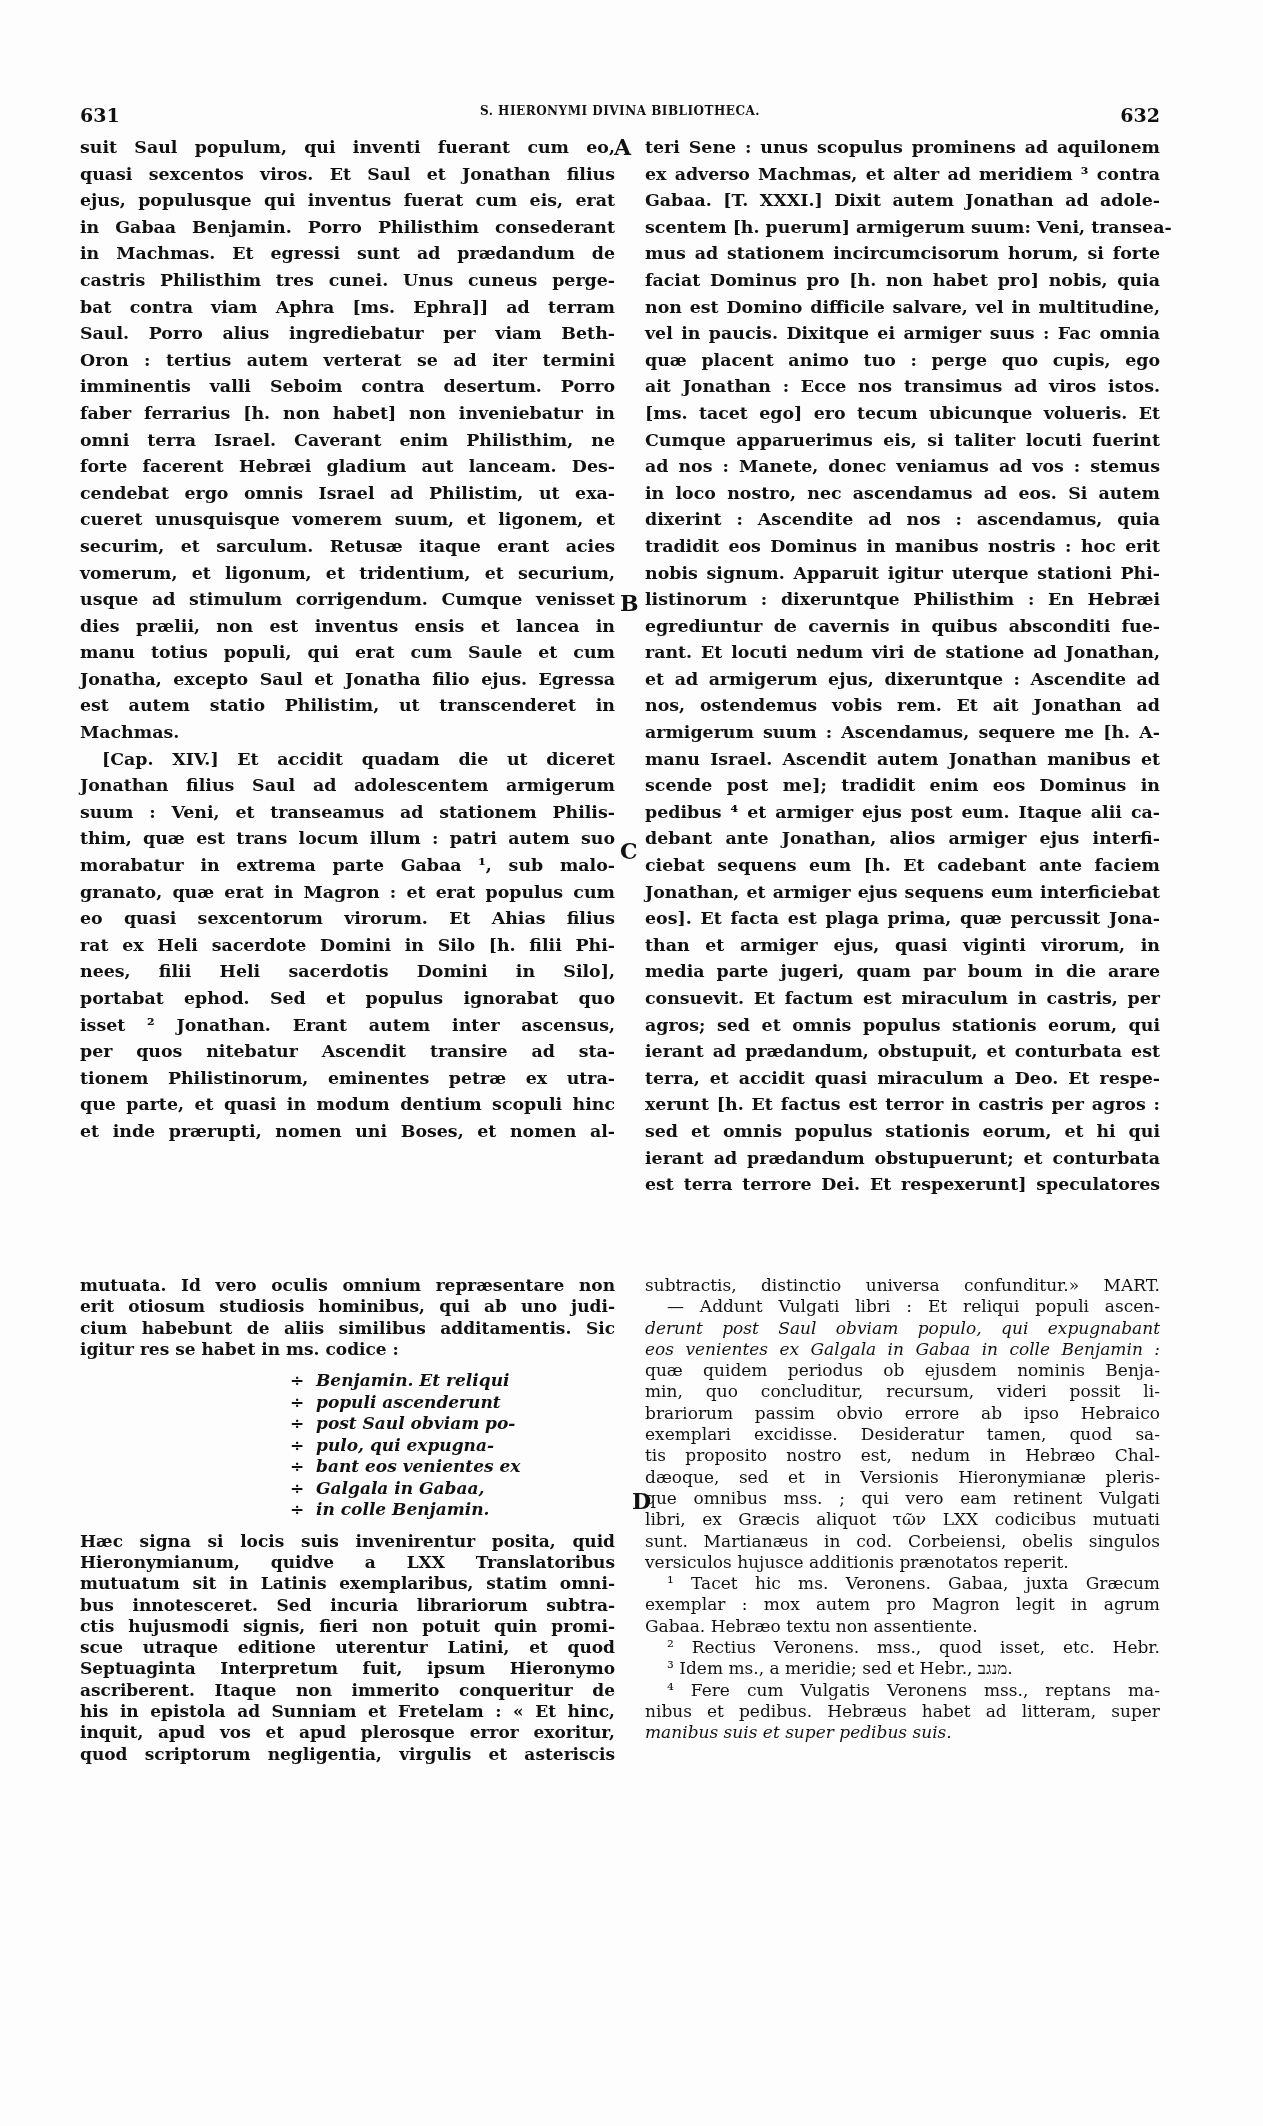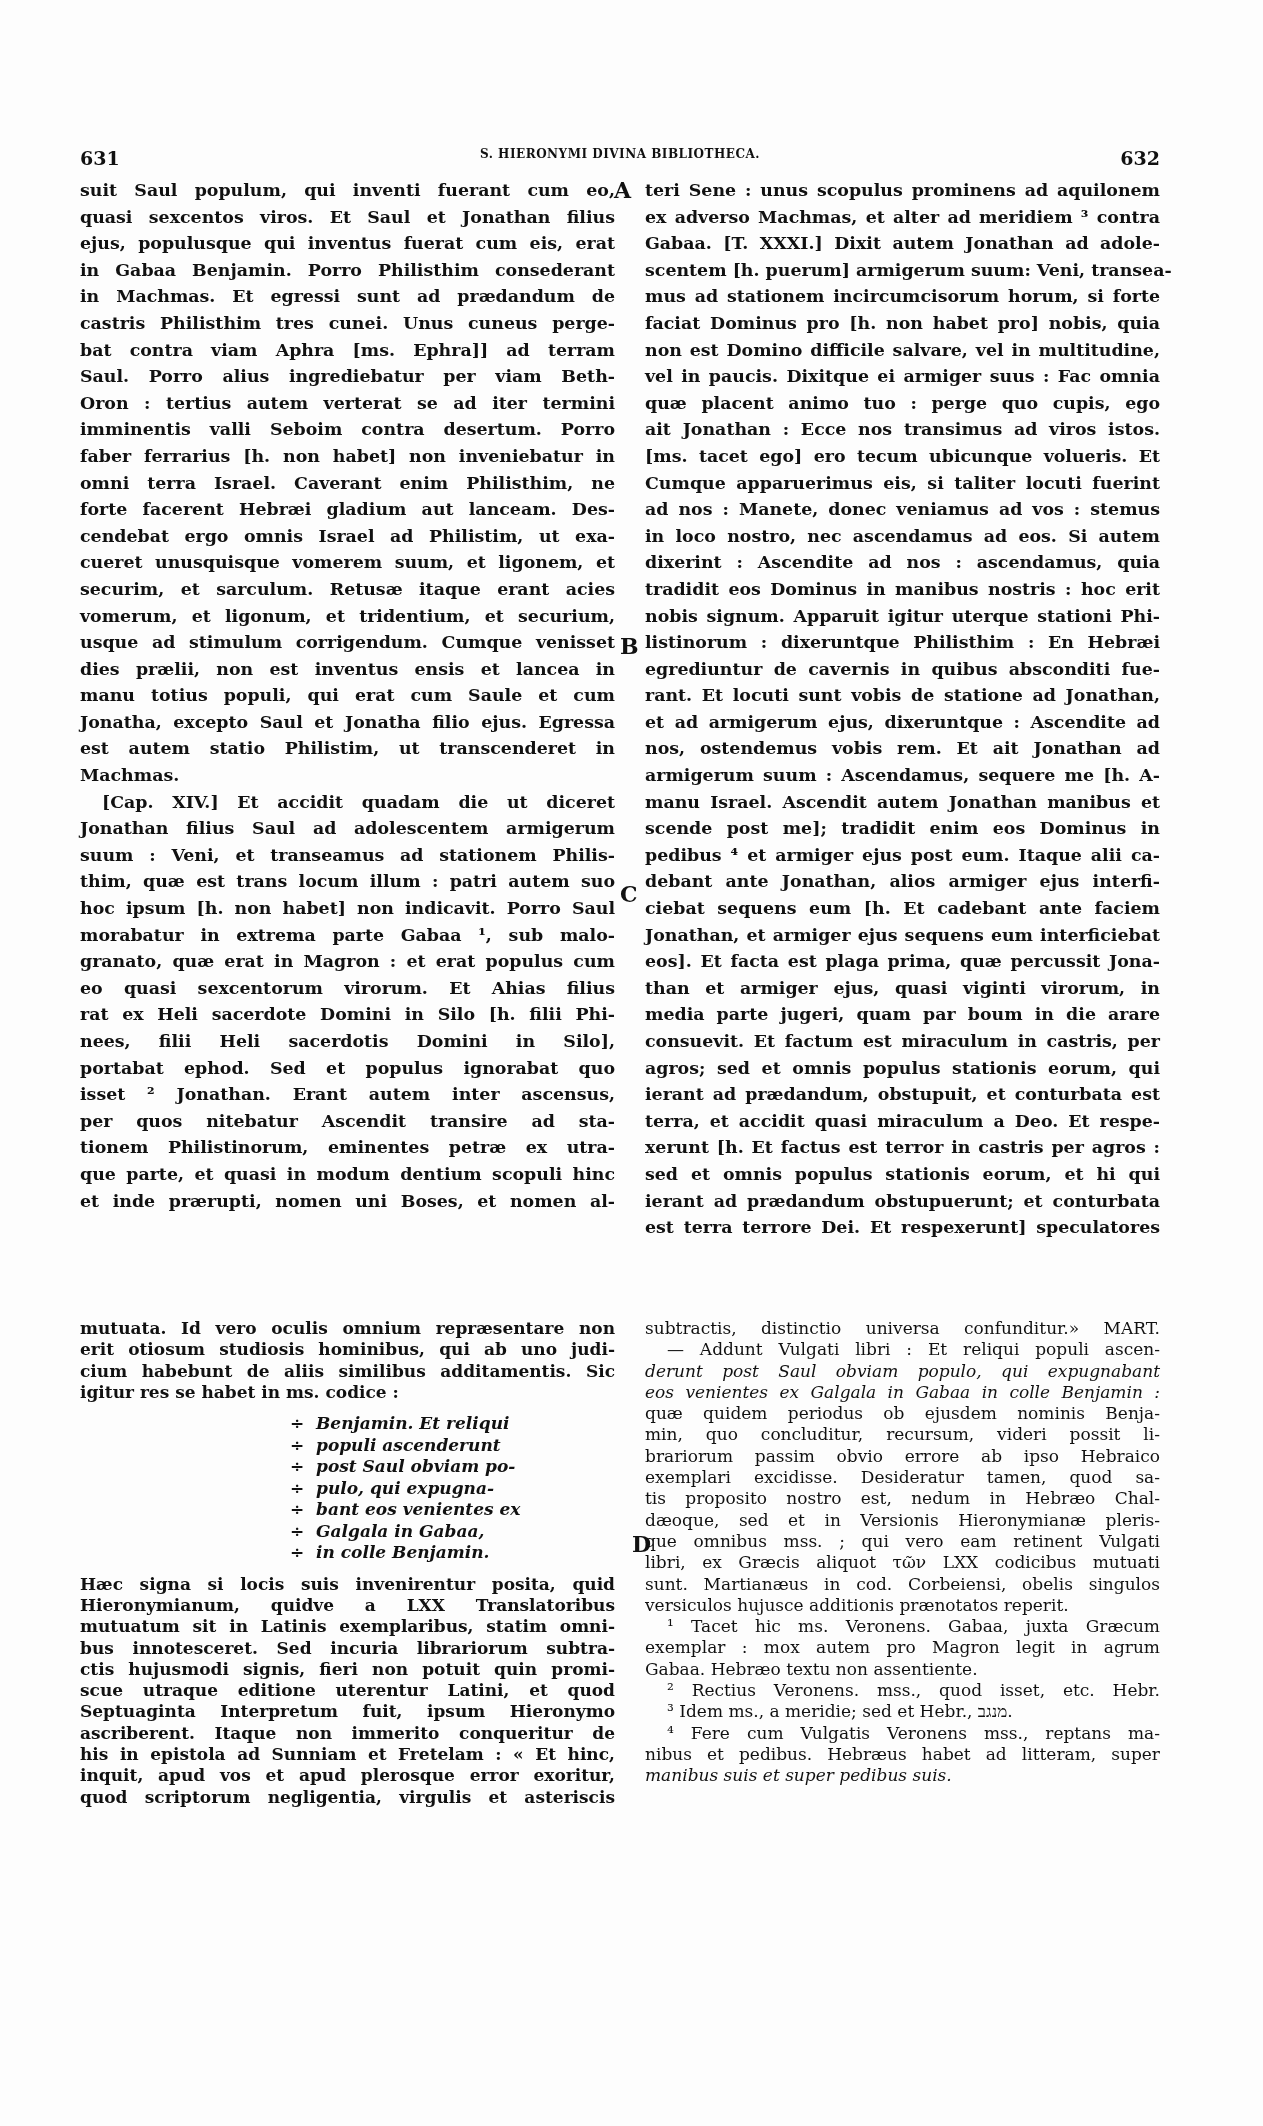--- a/index.html
+++ b/index.html
@@ -1,20 +1,20 @@
 <!DOCTYPE html>
 <html><head>
 <meta charset="utf-8">
 <style>
   html, body { margin:0; padding:0; }
   body {
     width:1263px; height:2126px; background:#fdfdfd; position:relative; overflow:hidden;
     font-family:"DejaVu Serif", "Liberation Serif", serif; color:#111;
   }
-  .page { position:absolute; left:0; top:0; width:1263px; height:1784px;margin-top:43px; }
+  .page { position:absolute; left:0; top:0; width:1263px; height:1784px; }
   .header { position:absolute; top:104px; left:80px; width:1080px; height:30px; font-weight:bold; font-size:19px; }
   .header .pl { position:absolute; left:0; top:0; }
   .header .pr { position:absolute; right:0; top:0; }
   .header .title { position:absolute; left:0; right:0; text-align:center; letter-spacing:0.5px; font-size:12px; }
   .col { position:absolute; font-size:17.4px; font-weight:bold; }
   .col.left { left:80px; width:535px; }
   .col.right { left:645px; width:515px; }
   .upper { top:134px; }
   .line { height:26.6px; line-height:26.6px; white-space:nowrap; text-align:justify; text-align-last:justify; overflow:visible; }
   .line.last { text-align-last:left; }
@@ -66,21 +66,20 @@
     <div class="line">usque ad stimulum corrigendum. Cumque venisset</div>
     <div class="line">dies prælii, non est inventus ensis et lancea in</div>
     <div class="line">manu totius populi, qui erat cum Saule et cum</div>
     <div class="line">Jonatha, excepto Saul et Jonatha filio ejus. Egressa</div>
     <div class="line">est autem statio Philistim, ut transcenderet in</div>
     <div class="line last">Machmas.</div>
     <div class="line indent">[Cap. XIV.] Et accidit quadam die ut diceret</div>
     <div class="line">Jonathan filius Saul ad adolescentem armigerum</div>
     <div class="line">suum : Veni, et transeamus ad stationem Philis-</div>
     <div class="line">thim, quæ est trans locum illum : patri autem suo</div>
-    <div class="line">hoc ipsum [h. non habet] non indicavit. Porro Saul</div>
     <div class="line">morabatur in extrema parte Gabaa ¹, sub malo-</div>
     <div class="line">granato, quæ erat in Magron : et erat populus cum</div>
     <div class="line">eo quasi sexcentorum virorum. Et Ahias filius</div>
     <div class="line">rat ex Heli sacerdote Domini in Silo [h. filii Phi-</div>
     <div class="line">nees, filii Heli sacerdotis Domini in Silo],</div>
     <div class="line">portabat ephod. Sed et populus ignorabat quo</div>
     <div class="line">isset ² Jonathan. Erant autem inter ascensus,</div>
     <div class="line">per quos nitebatur Ascendit transire ad sta-</div>
     <div class="line">tionem Philistinorum, eminentes petræ ex utra-</div>
     <div class="line">que parte, et quasi in modum dentium scopuli hinc</div>
@@ -100,21 +99,21 @@
     <div class="line">ait Jonathan : Ecce nos transimus ad viros istos.</div>
     <div class="line">[ms. tacet ego] ero tecum ubicunque volueris. Et</div>
     <div class="line">Cumque apparuerimus eis, si taliter locuti fuerint</div>
     <div class="line">ad nos : Manete, donec veniamus ad vos : stemus</div>
     <div class="line">in loco nostro, nec ascendamus ad eos. Si autem</div>
     <div class="line">dixerint : Ascendite ad nos : ascendamus, quia</div>
     <div class="line">tradidit eos Dominus in manibus nostris : hoc erit</div>
     <div class="line">nobis signum. Apparuit igitur uterque stationi Phi-</div>
     <div class="line">listinorum : dixeruntque Philisthim : En Hebræi</div>
     <div class="line">egrediuntur de cavernis in quibus absconditi fue-</div>
-    <div class="line">rant. Et locuti sunt vobis de statione ad Jonathan,</div>
+    <div class="line">rant. Et locuti nedum viri de statione ad Jonathan,</div>
     <div class="line">et ad armigerum ejus, dixeruntque : Ascendite ad</div>
     <div class="line">nos, ostendemus vobis rem. Et ait Jonathan ad</div>
     <div class="line">armigerum suum : Ascendamus, sequere me [h. A-</div>
     <div class="line">manu Israel. Ascendit autem Jonathan manibus et</div>
     <div class="line">scende post me]; tradidit enim eos Dominus in</div>
     <div class="line">pedibus ⁴ et armiger ejus post eum. Itaque alii ca-</div>
     <div class="line">debant ante Jonathan, alios armiger ejus interfi-</div>
     <div class="line">ciebat sequens eum [h. Et cadebant ante faciem</div>
     <div class="line">Jonathan, et armiger ejus sequens eum interficiebat</div>
     <div class="line">eos]. Et facta est plaga prima, quæ percussit Jona-</div>

